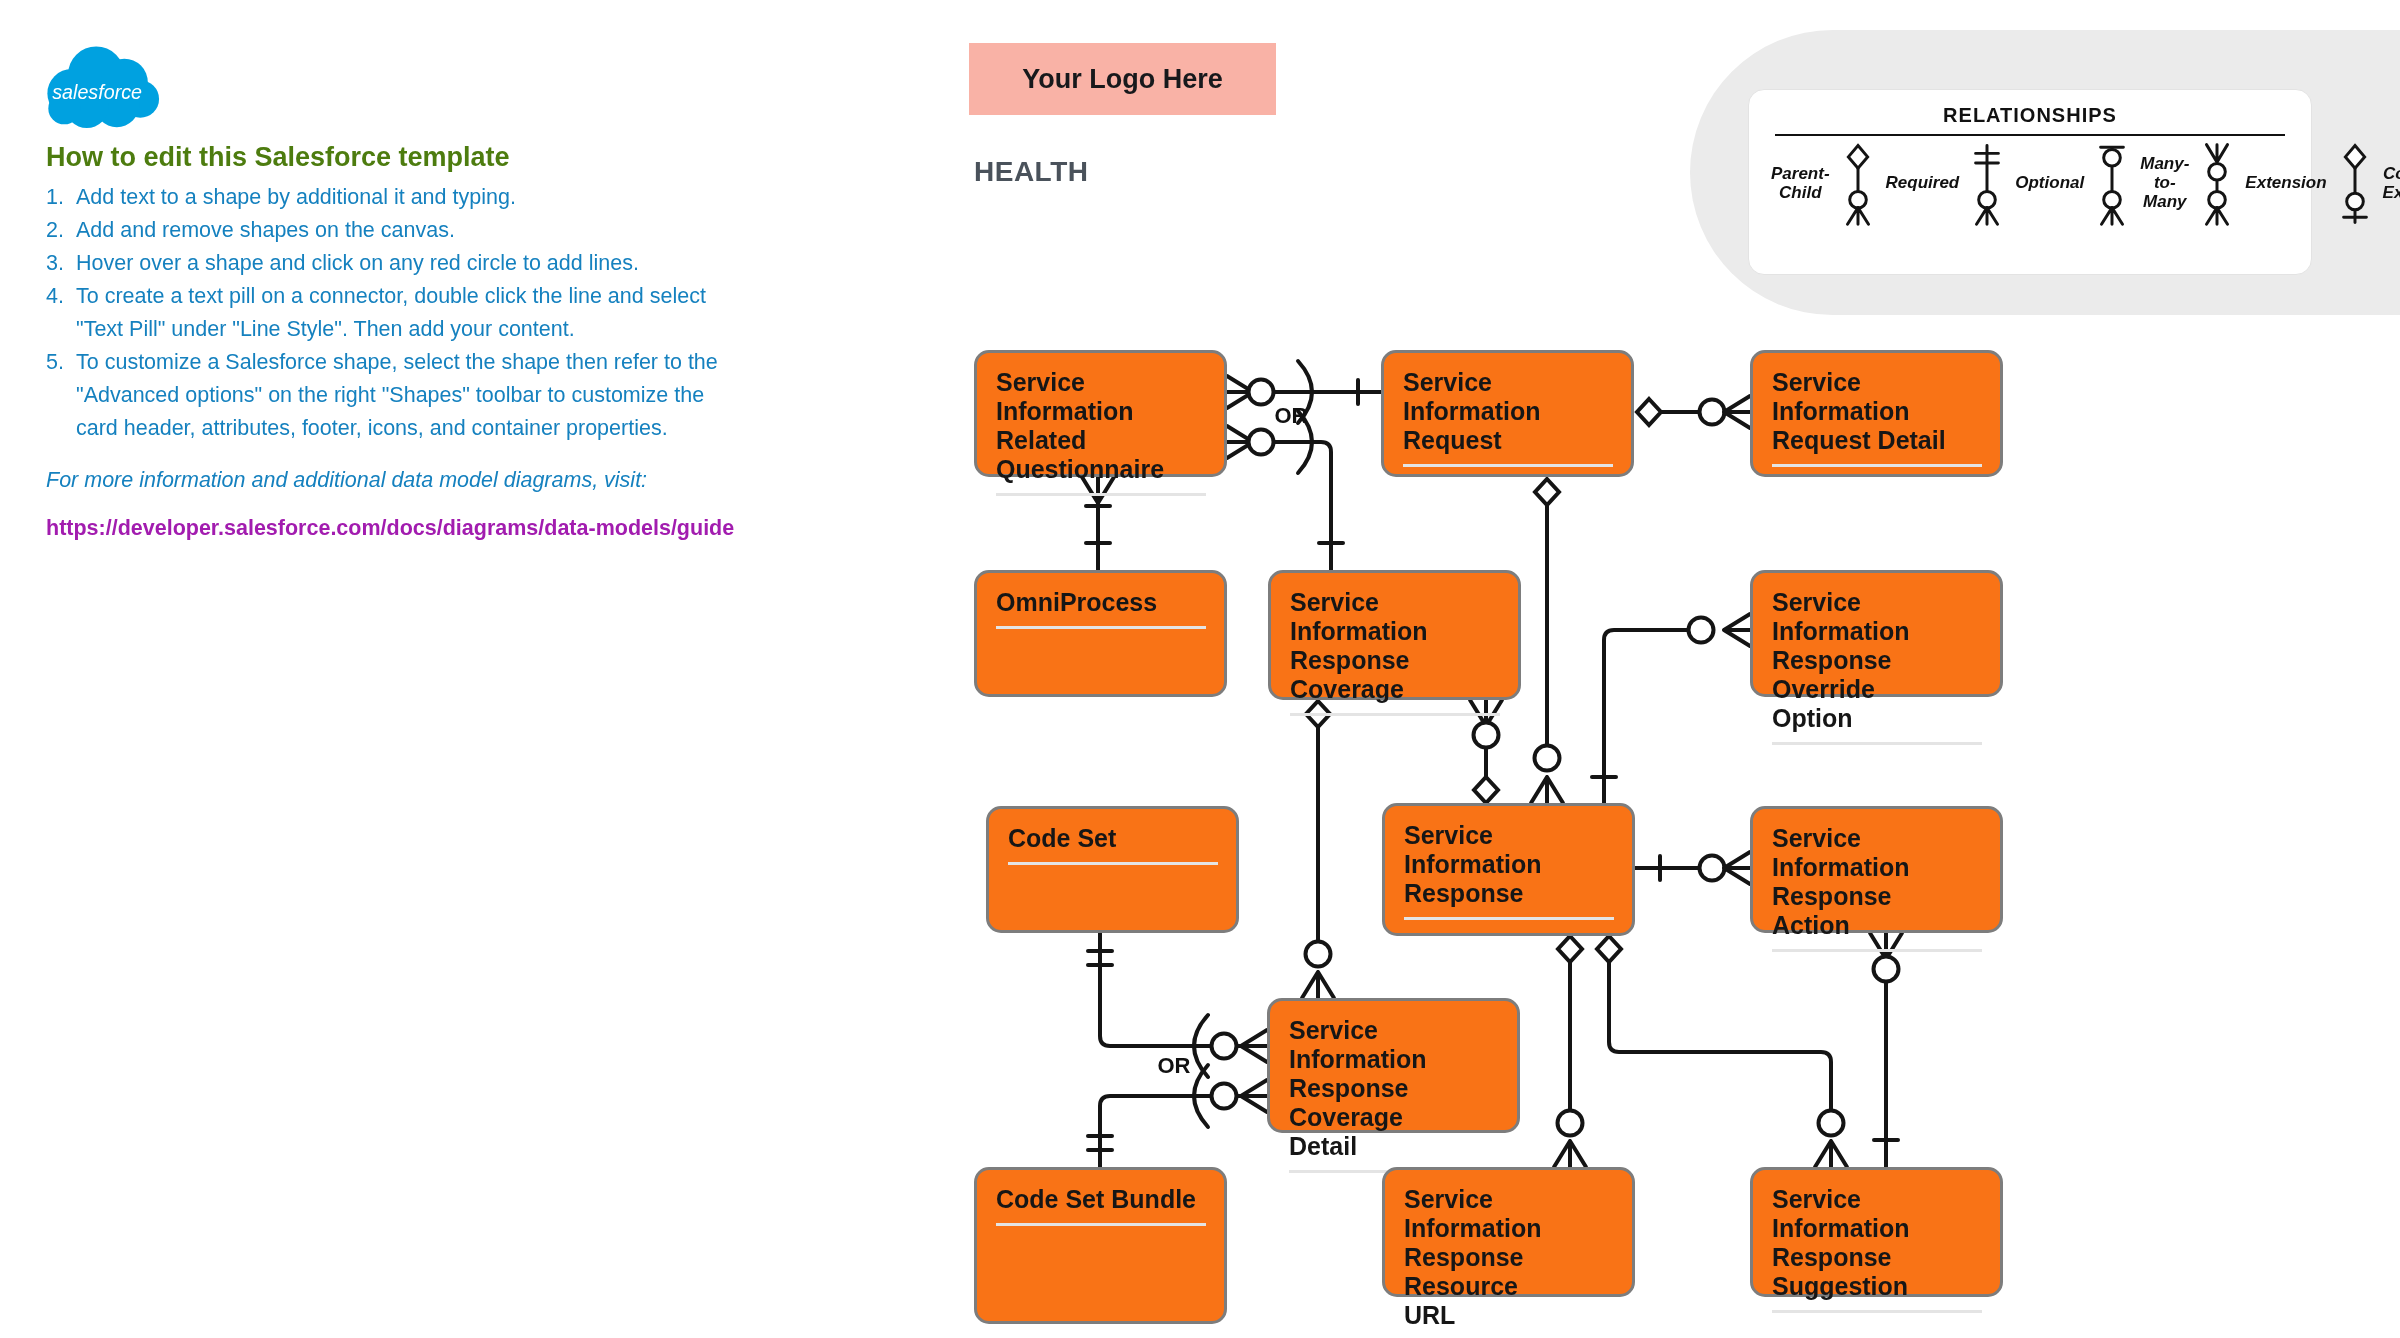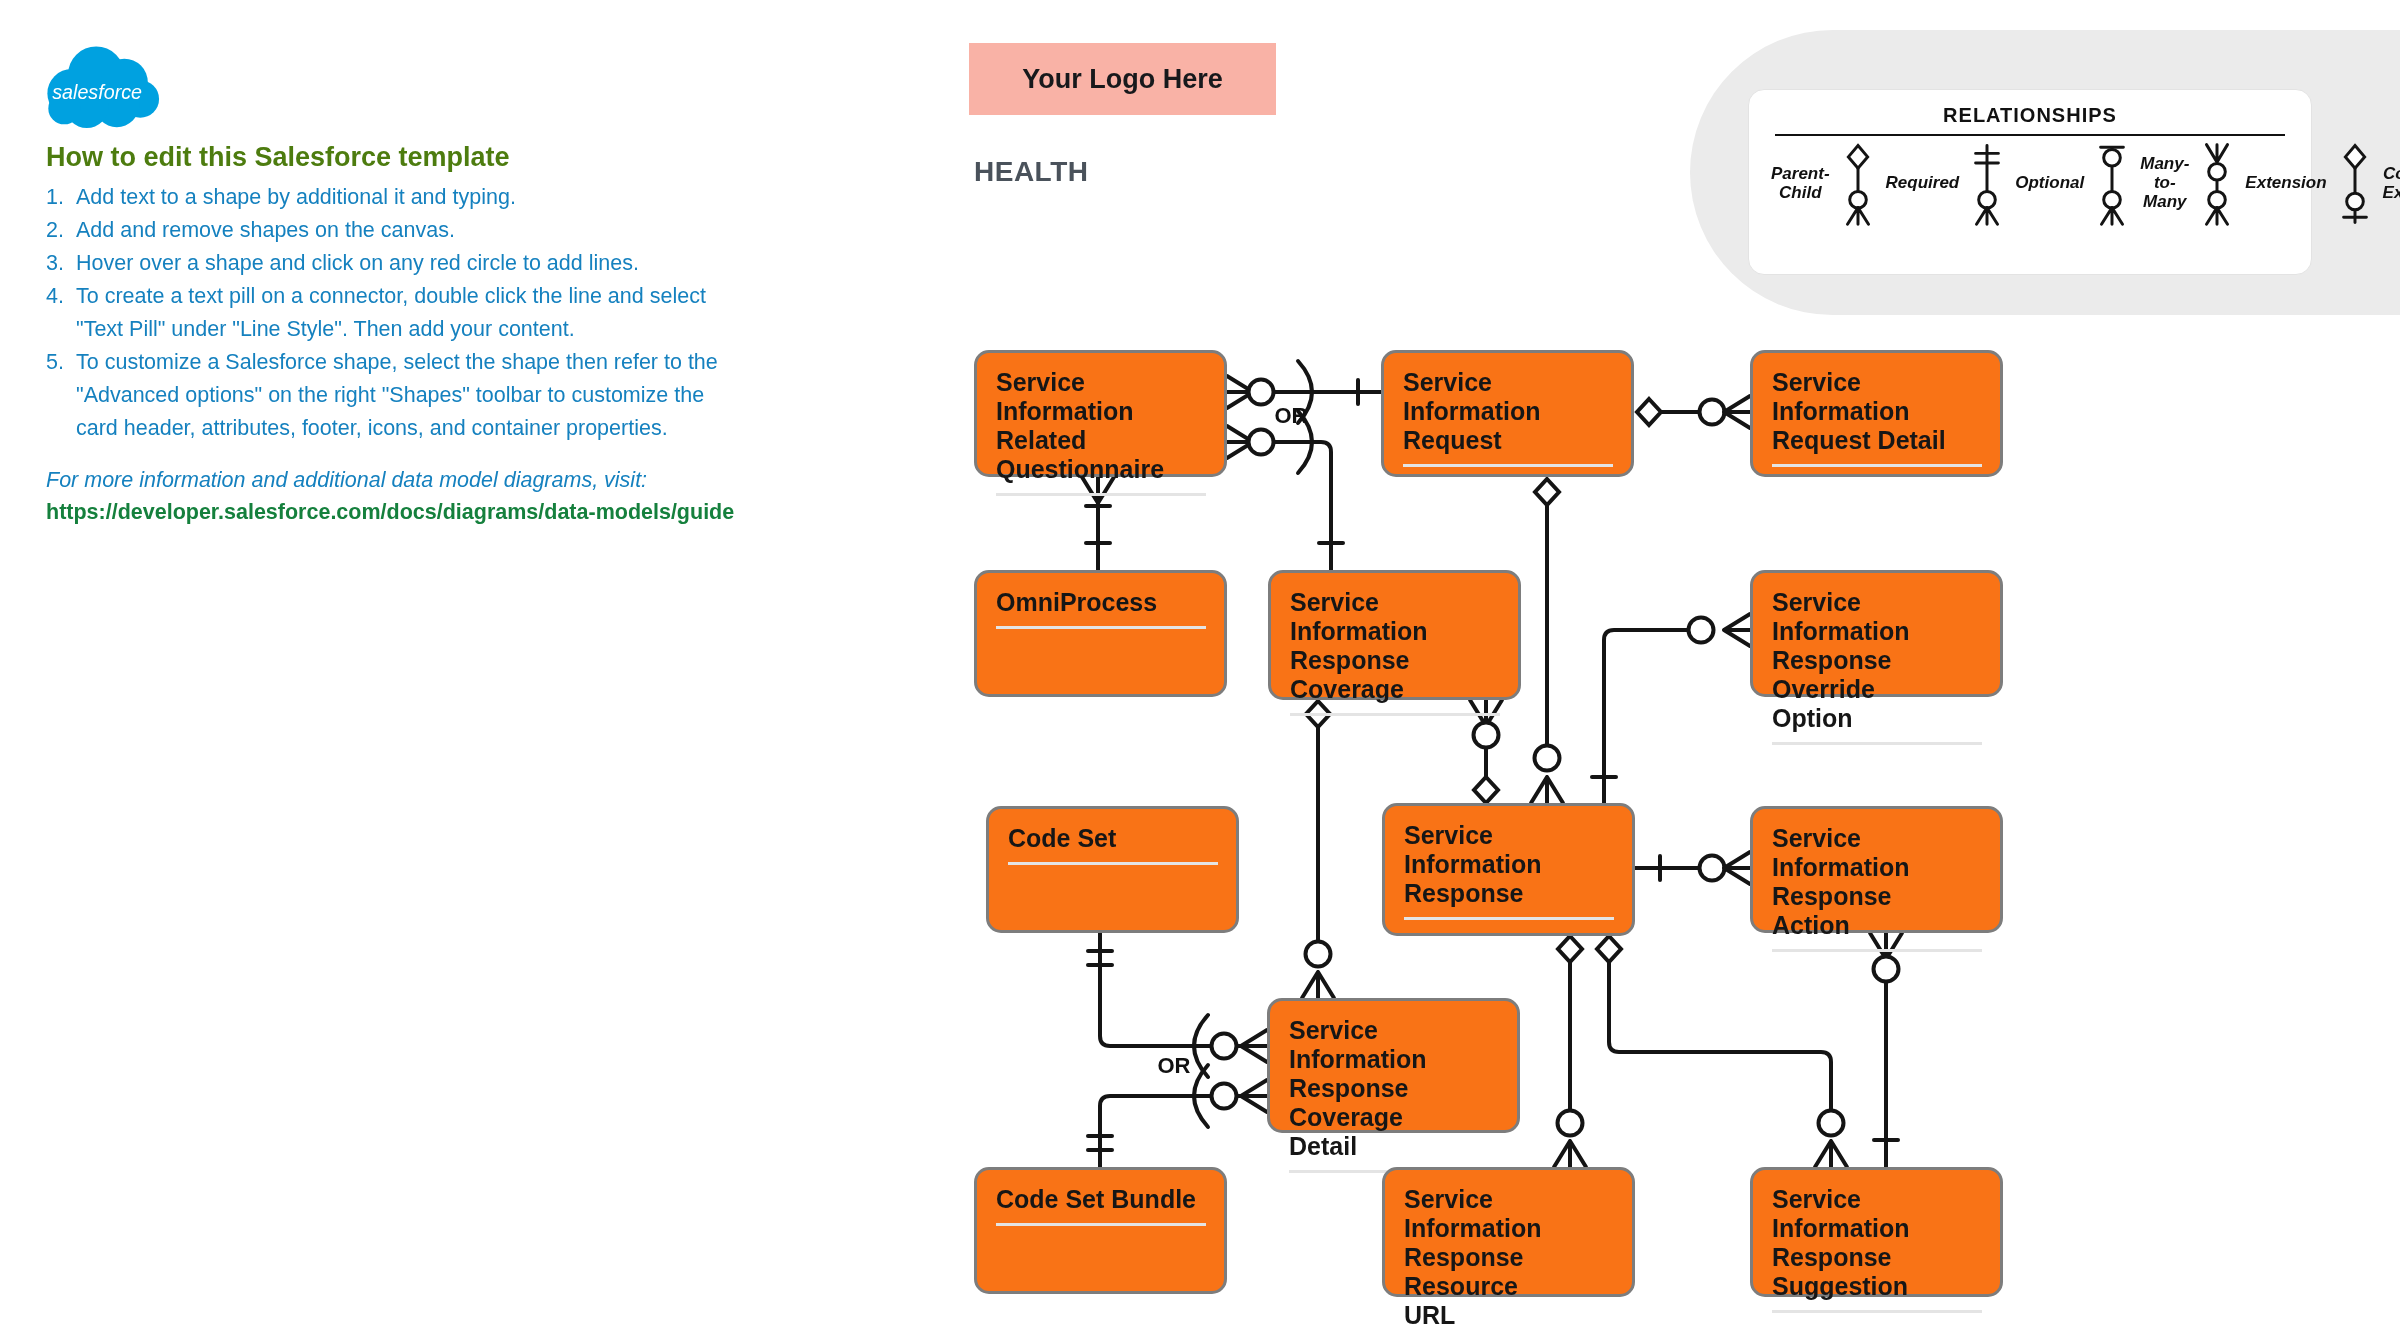--- a/index.html
+++ b/index.html
@@ -7,21 +7,21 @@
   body { font-family:"Liberation Sans", sans-serif; }
   .canvas { position:relative; width:2400px; height:1338px; background:#fff; overflow:hidden;padding-left:29px; }
 
   
   .sf-logo { position:absolute; left:38px; top:38px; width:122px; height:92px; }
   .sidebar-title { position:absolute; left:46px; top:142px; font-size:27px; font-weight:bold; color:#4d7c0f; }
   .steps { position:absolute; left:46px; top:181px; width:780px; list-style:none; }
   .step { display:grid; grid-template-columns:30px 1fr; color:#1581bf; font-size:21.5px; line-height:33px; }
   .step .txt { white-space:pre-line; }
   .side-note { position:absolute; left:46px; top:468px; font-style:italic; color:#1581bf; font-size:21.5px; }
-  .side-link { position:absolute; left:46px; top:500px; font-weight:bold; color:#15803d; font-size:21.5px; text-decoration:none; }
+  .side-link { position:absolute; left:46px; top:516px; font-weight:bold; color:#a21caf; font-size:21.5px; text-decoration:none; }
 
   
   .logo-placeholder { position:absolute; left:969px; top:43px; width:307px; height:72px;
     background:#f9b2a6; display:flex; align-items:center; justify-content:center;
     font-size:27px; font-weight:bold; color:#17191c; }
   .category { position:absolute; left:974px; top:156px; font-size:28px; font-weight:bold; color:#4a525b; letter-spacing:.5px; }
   .page-title { position:absolute; left:972px; top:190px; font-size:46px; font-weight:bold; color:#3a424c; }
 
   
   .legend-blob { position:absolute; left:1690px; top:30px; width:760px; height:285px;
@@ -314,21 +314,21 @@
 Response
 Action</div>
         <hr class="entity-sep">
       </div>
       <div class="entity" style="left: 1267px; top: 998px; width: 253px; height: 135px;">
         <div class="entity-title">Service Information
 Response Coverage
 Detail</div>
         <hr class="entity-sep">
       </div>
-      <div class="entity" style="left: 974px; top: 1167px; width: 253px; height: 127px;">
+      <div class="entity" style="left: 974px; top: 1167px; width: 253px; height: 157px;">
         <div class="entity-title">Code Set Bundle</div>
         <hr class="entity-sep">
       </div>
       <div class="entity" style="left: 1382px; top: 1167px; width: 253px; height: 130px;">
         <div class="entity-title">Service Information
 Response Resource
 URL</div>
       </div>
       <div class="entity" style="left: 1750px; top: 1167px; width: 253px; height: 130px;">
         <div class="entity-title">Service Information

